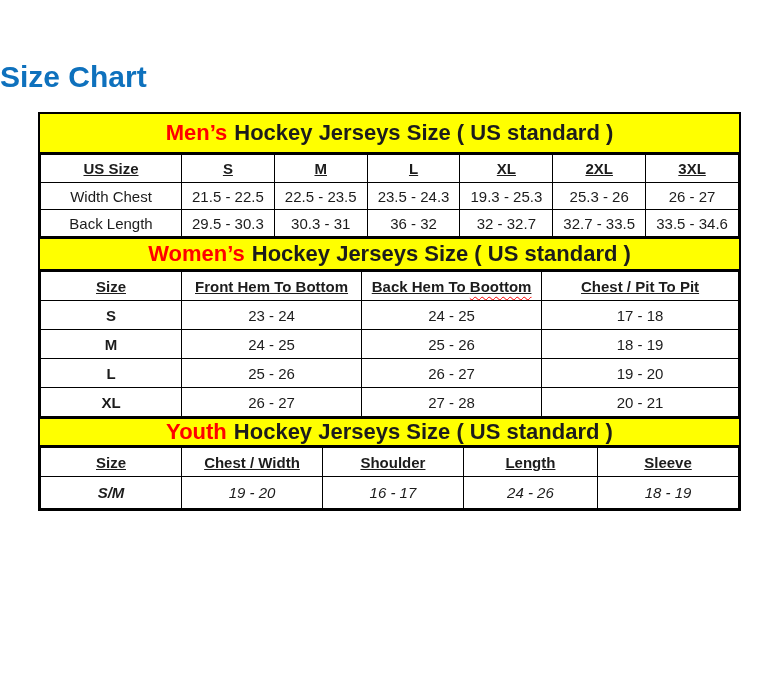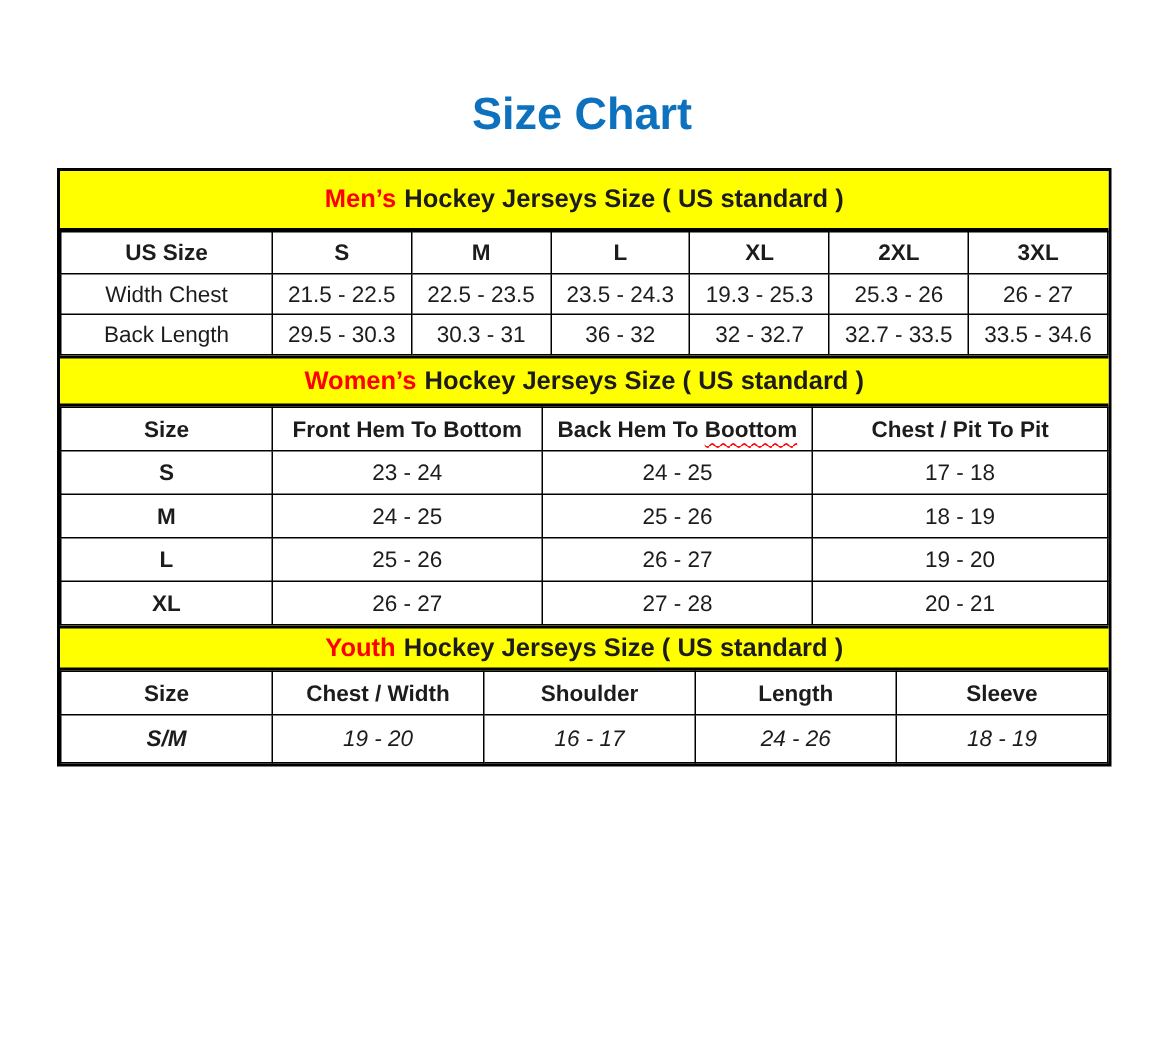--- a/index.html
+++ b/index.html
@@ -4,39 +4,39 @@
 <style>
   :root{
     --yellow:#FFFF00; --red:#FF0000; --blue:#0E71BD;
     --black:#000000; --text:#1C1C1C;
   }
   *{box-sizing:border-box;margin:0;padding:0;}
   html,body{background:#fff;}
   body{font-family:"Liberation Sans", sans-serif;}
   .canvas{width:776px;height:692px;background:#fff;overflow:hidden;}
   .title{
-    text-align:center;color:var(--blue);
+    color:var(--blue);
     font-size:30px;font-weight:700;padding-top:60px;line-height:34px;
   }
   .chart{margin:18px 35px 0 38px;width:703px;border:2px solid var(--black);}
   .band{
     background:var(--yellow);text-align:center;font-weight:700;
-    font-size:17px;color:var(--text);border-bottom:2px solid var(--black);
+    font-size:22px;color:var(--text);border-bottom:2px solid var(--black);
   }
   .band .hi{color:var(--red);margin-right:0.32em;}
   section + section .band{border-top:2px solid var(--black);}
   .band-men{line-height:38px;}
   .band-women{line-height:30px;}
   .band-youth{line-height:26px;}
   table{
     width:100%;border-collapse:collapse;table-layout:fixed;
     font-size:15px;color:var(--text);
   }
   th,td{border:1px solid var(--black);text-align:center;padding:0 2px;}
-  thead th{font-weight:700;}
+  thead th{font-weight:700;text-decoration:underline;}
   tbody th{font-weight:400;}
   [data-section="women"] tbody th,
   [data-section="youth"] tbody th{font-weight:700;}
   [data-section="men"]   thead tr{height:28px;}
   [data-section="men"]   tbody tr{height:27px;}
   [data-section="women"] thead tr{height:29px;}
   [data-section="women"] tbody tr{height:29px;}
   [data-section="youth"] thead tr{height:29px;}
   [data-section="youth"] tbody tr{height:32px;font-style:italic;}
   .misspelled{

